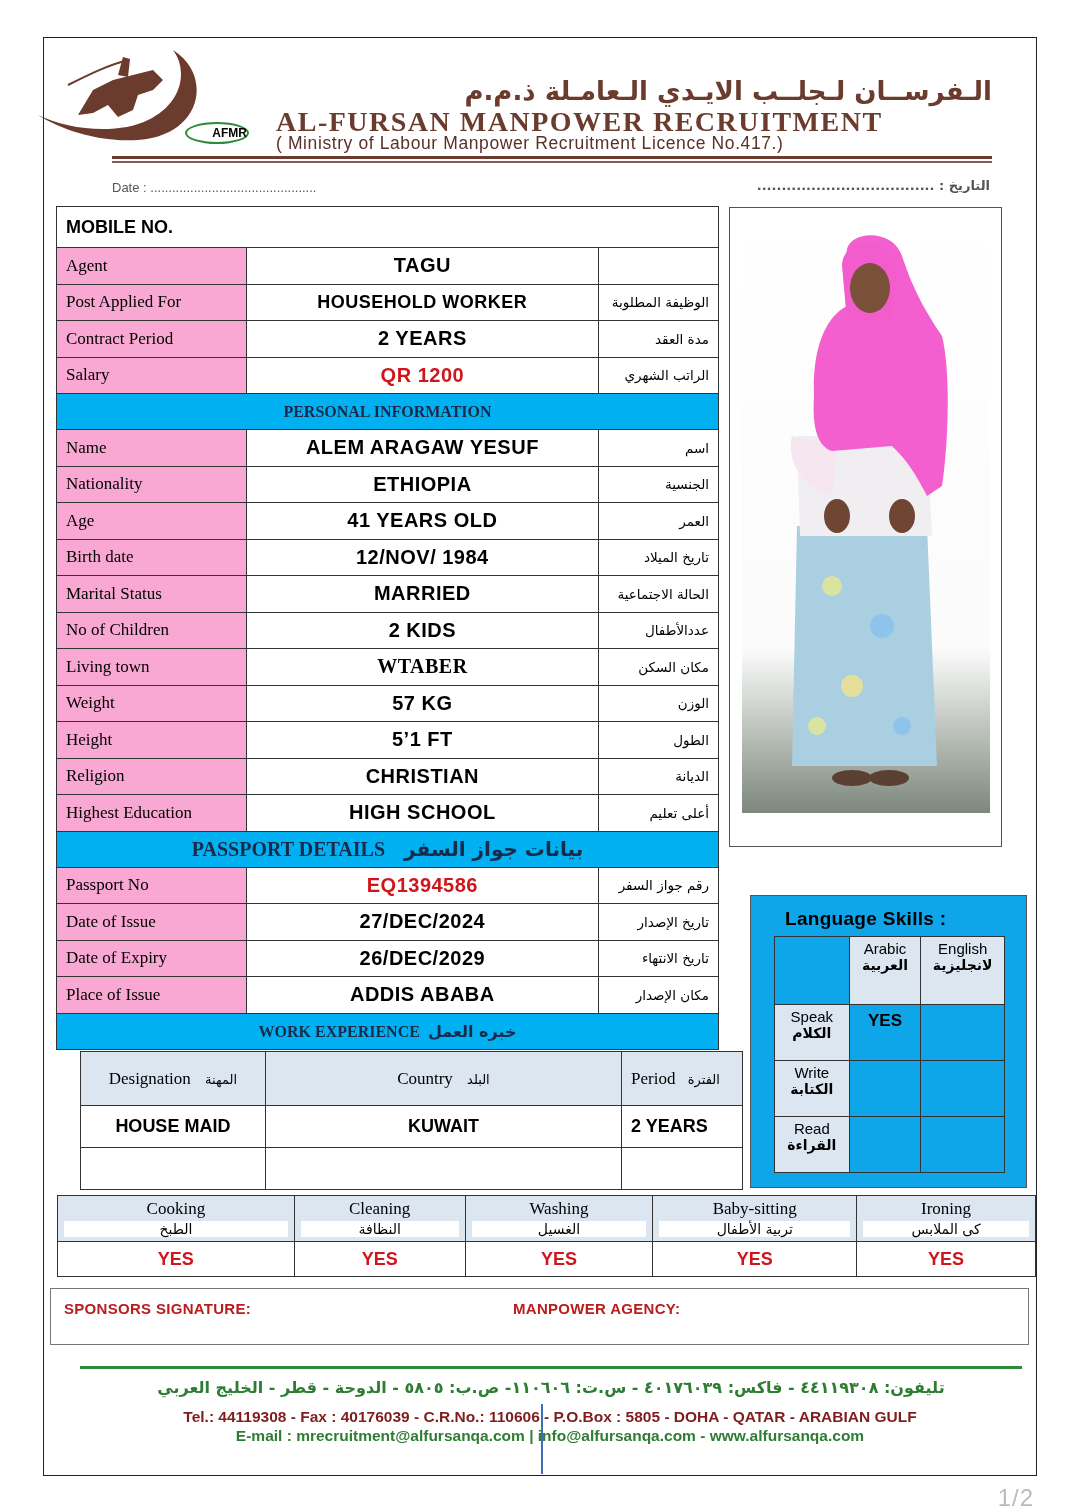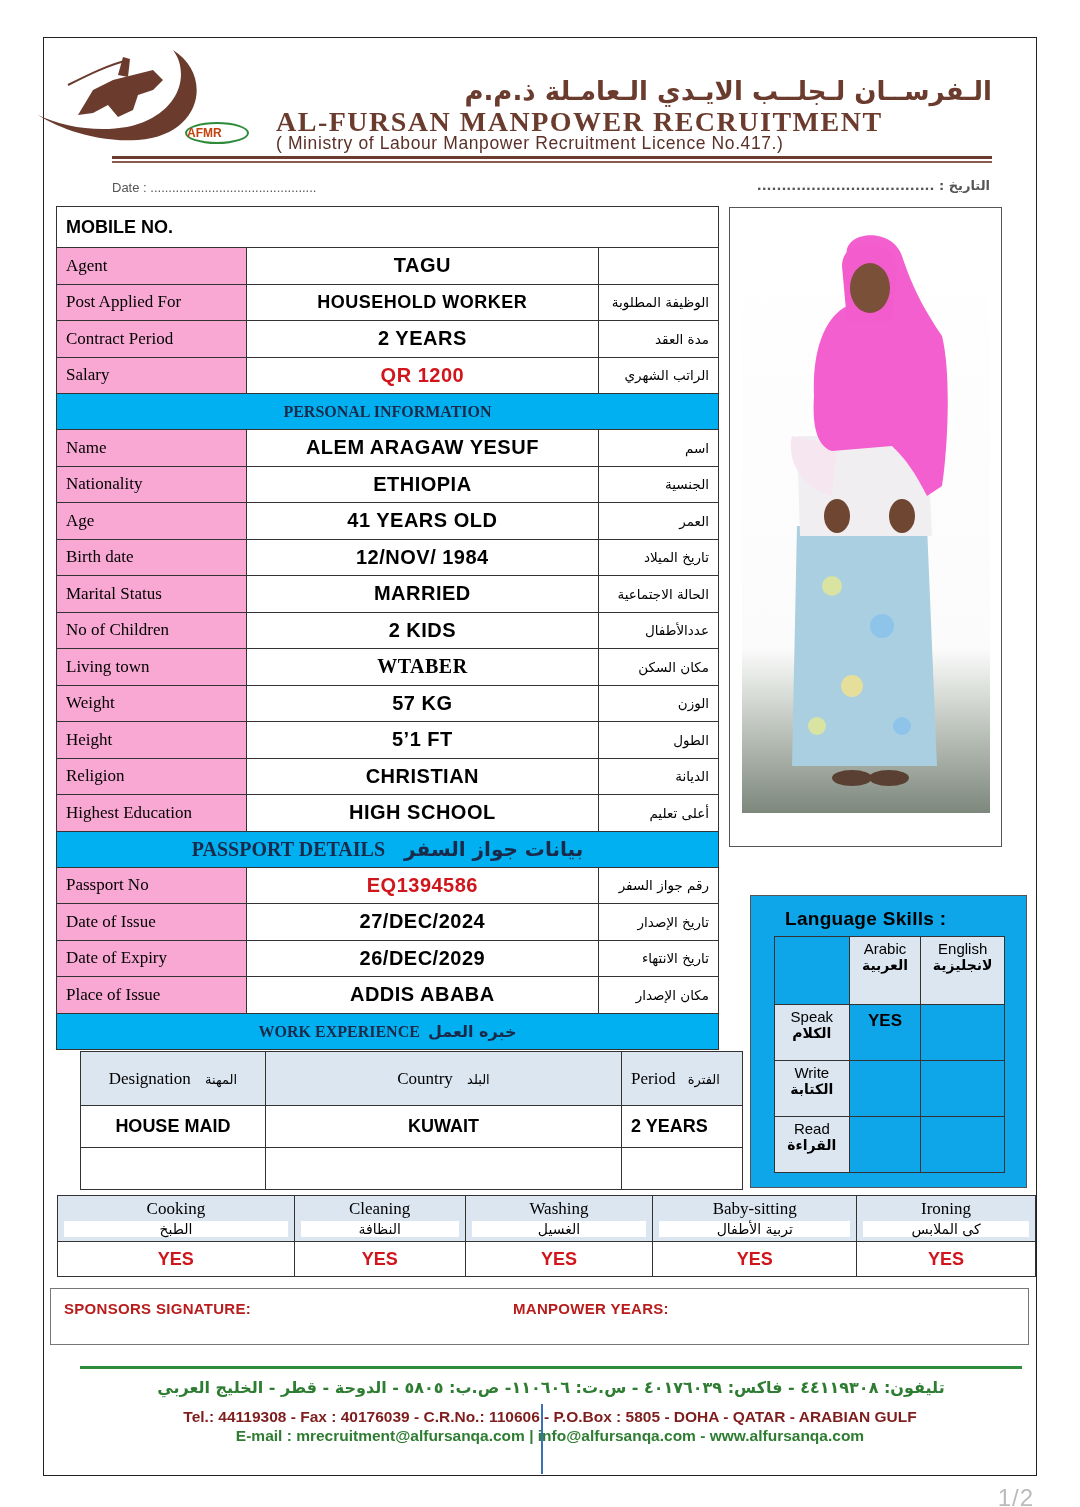--- a/index.html
+++ b/index.html
@@ -3,21 +3,21 @@
 <meta charset="utf-8">
 <style>
   * { box-sizing: border-box; margin: 0; padding: 0; }
   html, body { width: 1080px; height: 1507px; background: #ffffff; overflow: hidden; }
   body { position: relative; font-family: "Liberation Sans", sans-serif; color: #000; }
 
   .page { position: absolute; left: 43px; top: 37px; width: 994px; height: 1439px; border: 1.5px solid #222; background: #fff; }
 
   
   .logo { position: absolute; left: 38px; top: 45px; width: 170px; height: 100px; }
-  .afmr { position: absolute; left: 185px; top: 122px; width: 64px; height: 22px; border: 2px solid #2e8b3a; border-radius: 50%; color: #c2410c; font-weight: bold; font-size: 12px; text-align: left; line-height: 18px; }
+  .afmr { position: absolute; left: 185px; top: 122px; width: 64px; height: 22px; border: 2px solid #2e8b3a; border-radius: 50%; color: #000000; font-weight: bold; font-size: 12px; text-align: right; line-height: 18px; }
   .ar-title { position: absolute; left: 270px; top: 76px; width: 722px; text-align: right; direction: rtl; font-family: "DejaVu Sans", sans-serif; font-weight: bold; font-size: 26px; color: #6b3b2e; letter-spacing: 1px; }
   .en-title { position: absolute; left: 276px; top: 106px; width: 720px; font-family: "Liberation Serif", serif; font-weight: bold; font-size: 28px; color: #6b3b2e; letter-spacing: 1.5px; white-space: nowrap; }
   .licence { position: absolute; left: 276px; top: 133px; font-size: 17.5px; color: #5a3028; letter-spacing: 0.6px; white-space: nowrap; }
   .rule1 { position: absolute; left: 112px; top: 156px; width: 880px; height: 3px; background: #6b3b2e; }
   .rule2 { position: absolute; left: 112px; top: 161px; width: 880px; height: 2px; background: #8a5a4e; }
   .date-en { position: absolute; left: 112px; top: 180px; font-size: 13px; color: #555; white-space: nowrap; }
   .date-ar { position: absolute; right: 90px; top: 178px; font-size: 13px; color: #555; direction: rtl; white-space: nowrap; font-family: "DejaVu Sans", sans-serif; font-weight: bold; }
 
   
   .main { position: absolute; left: 56px; top: 206px; width: 663px; border-collapse: collapse; }
@@ -351,21 +351,21 @@
     <td>YES</td>
     <td>YES</td>
     <td>YES</td>
     <td>YES</td>
   </tr>
 </tbody>
   </table>
 
 <div class="sig">
   <span style="left:13px">SPONSORS SIGNATURE:</span>
-  <span style="left:462px">MANPOWER YEARS:</span>
+  <span style="left:462px">MANPOWER AGENCY:</span>
 </div>
 
 <div class="frule"></div>
 <div class="f-ar">تليفون: ٤٤١١٩٣٠٨ - فاكس: ٤٠١٧٦٠٣٩ - س.ت: ١١٠٦٠٦- ص.ب: ٥٨٠٥ - الدوحة - قطر - الخليج العربي</div>
 <div class="f-en">Tel.: 44119308 - Fax : 40176039 - C.R.No.: 110606 - P.O.Box : 5805 - DOHA - QATAR - ARABIAN GULF</div>
 <div class="f-mail">E-mail : mrecruitment@alfursanqa.com |  info@alfursanqa.com - www.alfursanqa.com</div>
 <div class="cursor"></div>
 <div class="pagenum">1/2</div>
 
 </body></html>

